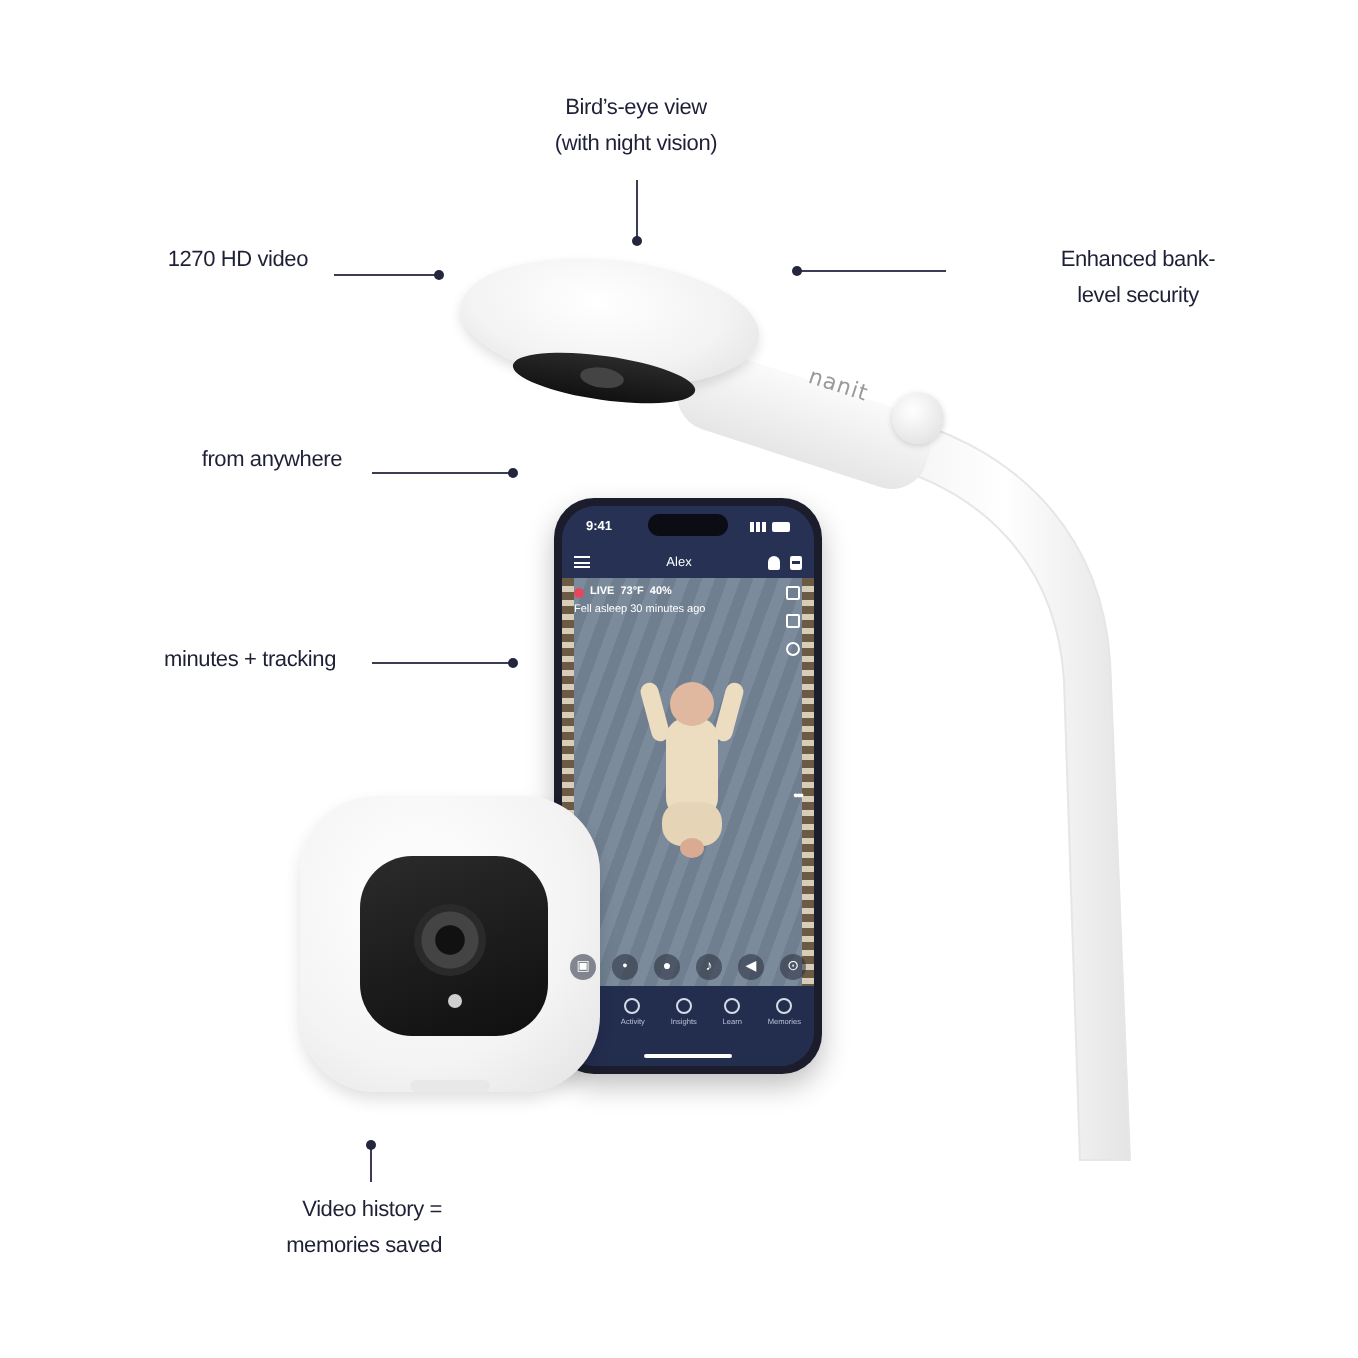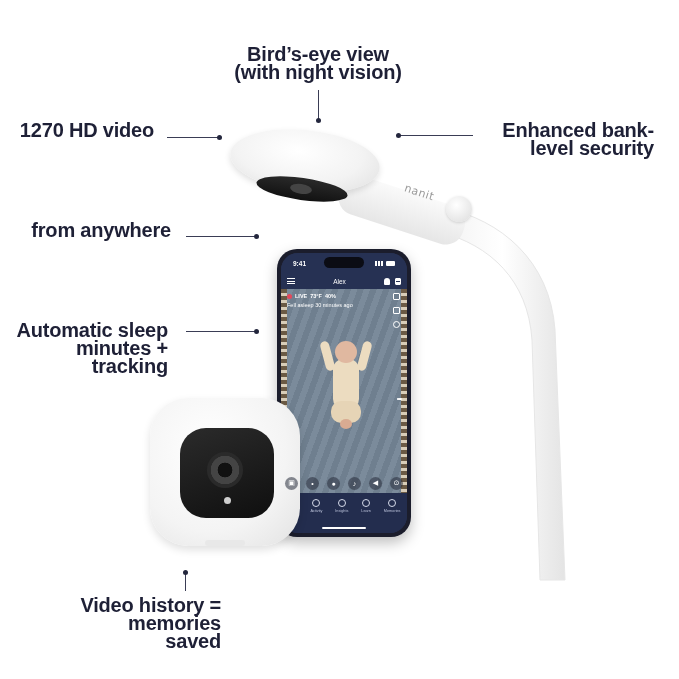--- a/index.html
+++ b/index.html
@@ -1,22 +1,22 @@
 <!DOCTYPE html>
 <html><head>
 <meta charset="utf-8">
 <style>
   * { box-sizing: border-box; margin: 0; padding: 0; }
   html, body { width: 679px; height: 679px; background: #ffffff; overflow: hidden; }
   body { position: relative; font-family: "Liberation Sans", sans-serif; color: #1d1f33; }
 
-  .callout { position: absolute; font-size: 20px; line-height: 18px; color: #1e2036; font-weight: 700; letter-spacing: -0.2px; }
+  .callout { position: absolute; font-size: 11px; line-height: 18px; color: #1e2036; font-weight: 400; letter-spacing: -0.2px; }
   .callout.right { text-align: right; }
   .callout.center { text-align: center; }
-  .callout.left { text-align: right; }
+  .callout.left { text-align: center; }
 
   .leader { position: absolute; background: #3a3d55; }
   .leader.h { height: 1px; }
   .leader.v { width: 1px; }
   .dot { position: absolute; width: 5px; height: 5px; border-radius: 50%; background: #23263d; }
 
   
   .cam-head { position: absolute; left: 230px; top: 130px; width: 150px; height: 62px; border-radius: 50%;
     background: radial-gradient(ellipse at 45% 35%, #ffffff 0%, #f3f3f3 55%, #dcdcdc 100%);
     box-shadow: 0 3px 6px rgba(0,0,0,0.12); transform: rotate(6deg); }
@@ -105,21 +105,20 @@
 <div class="leader h" style="left:400px; top:135px; width:73px;"></div>
 <div class="dot" style="left:396px; top:133px;"></div>
 
 <div class="callout right" style="left:20px; top:221px; width:151px;">
   <div>from anywhere</div>
 </div>
 <div class="leader h" style="left:186px; top:236px; width:70px;"></div>
 <div class="dot" style="left:254px; top:234px;"></div>
 
 <div class="callout right" style="left:10px; top:321px; width:158px;">
-  <div>Automatic sleep</div>
   <div>minutes + tracking</div>
 </div>
 <div class="leader h" style="left:186px; top:331px; width:70px;"></div>
 <div class="dot" style="left:254px; top:329px;"></div>
 
 <div class="callout right" style="left:74px; top:596px; width:147px;">
   <div>Video history =</div>
   <div>memories saved</div>
 </div>
 <div class="leader v" style="left:185px; top:573px; height:18px;"></div>

